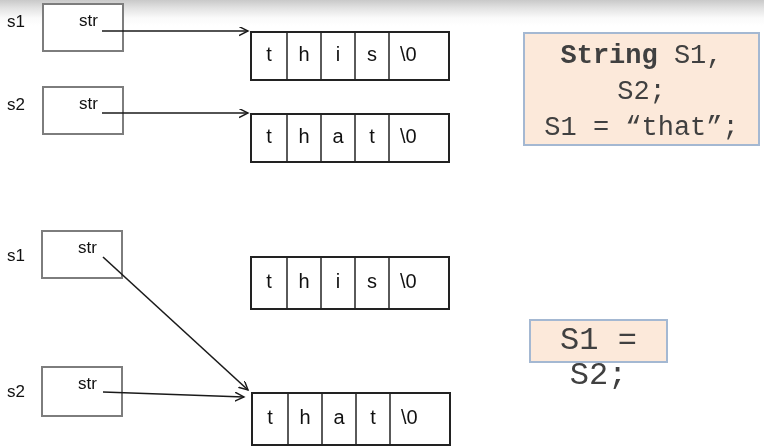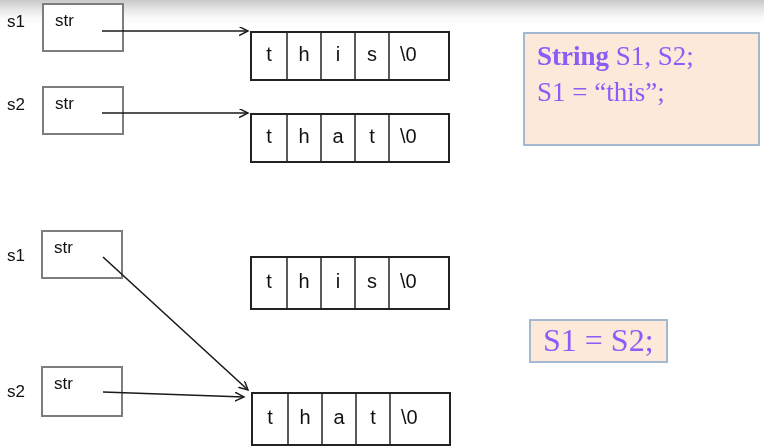--- a/index.html
+++ b/index.html
@@ -2,20 +2,21 @@
 <html><head>
 <meta charset="utf-8">
 <style>
   html,body{margin:0;padding:0;}
   #stage{
     position:relative;
     width:764px;height:448px;
     background:linear-gradient(180deg,#c9c9c9 0px,#e2e2e2 8px,#fafafa 18px,#ffffff 26px);
     font-family:"Liberation Sans",sans-serif;
     overflow:hidden;
+    text-align:center;
   }
   .ptr-label{
     position:absolute;
     font-size:17px;color:#111;
   }
   .ptr-box{
     position:absolute;
     width:82px;height:49px;
     border:2px solid #7d7d7d;
     background:#ffffff;
@@ -43,22 +44,22 @@
   .char-cell.c2{width:34px;}
   .char-cell.c3{width:34px;}
   .char-cell.nul{flex:1;border-right:none;justify-content:flex-start;padding-left:10px;}
   .h50{height:50px;}
   .h54{height:54px;}
   .code-box{
     position:absolute;
     background:#fce9da;
     border:2px solid #a4b8d2;
     box-sizing:border-box;
-    font-family:Liberation Serif, serif;
-    color:#8b5cf6;
+    font-family:Liberation Mono, monospace;
+    color:#404040;
   }
   #code1{left:523px;top:32px;width:237px;height:114px;font-size:27px;line-height:36px;padding:4px 12px;}
   #code2{left:529px;top:319px;width:139px;height:44px;font-size:32px;line-height:35px;padding:2px 12px;}
   .kw{font-weight:bold;}
   #arrows{
     position:absolute;left:0;top:0;width:764px;height:448px;
     pointer-events:none;
   }
 </style>
 </head>
@@ -87,21 +88,21 @@
   <div class="char-array h50" style="left:250px;top:113px">
     <div class="char-cell c0">t</div>
     <div class="char-cell c1">h</div>
     <div class="char-cell c2">a</div>
     <div class="char-cell c3">t</div>
     <div class="char-cell nul">\0</div>
   </div>
 
   <div class="code-box" id="code1">
     <div><span class="kw">String</span><span> S1, S2;</span></div>
-    <div>S1 = “this”;</div>
+    <div>S1 = “that”;</div>
   </div>
 
   <span class="ptr-label" style="left:7px;top:246px">s1</span>
   <div class="ptr-box" style="left:41px;top:230px">
     <span>str</span>
   </div>
 
   <span class="ptr-label" style="left:7px;top:382px">s2</span>
   <div class="ptr-box" style="left:41px;top:366px;height:51px">
     <span>str</span>

